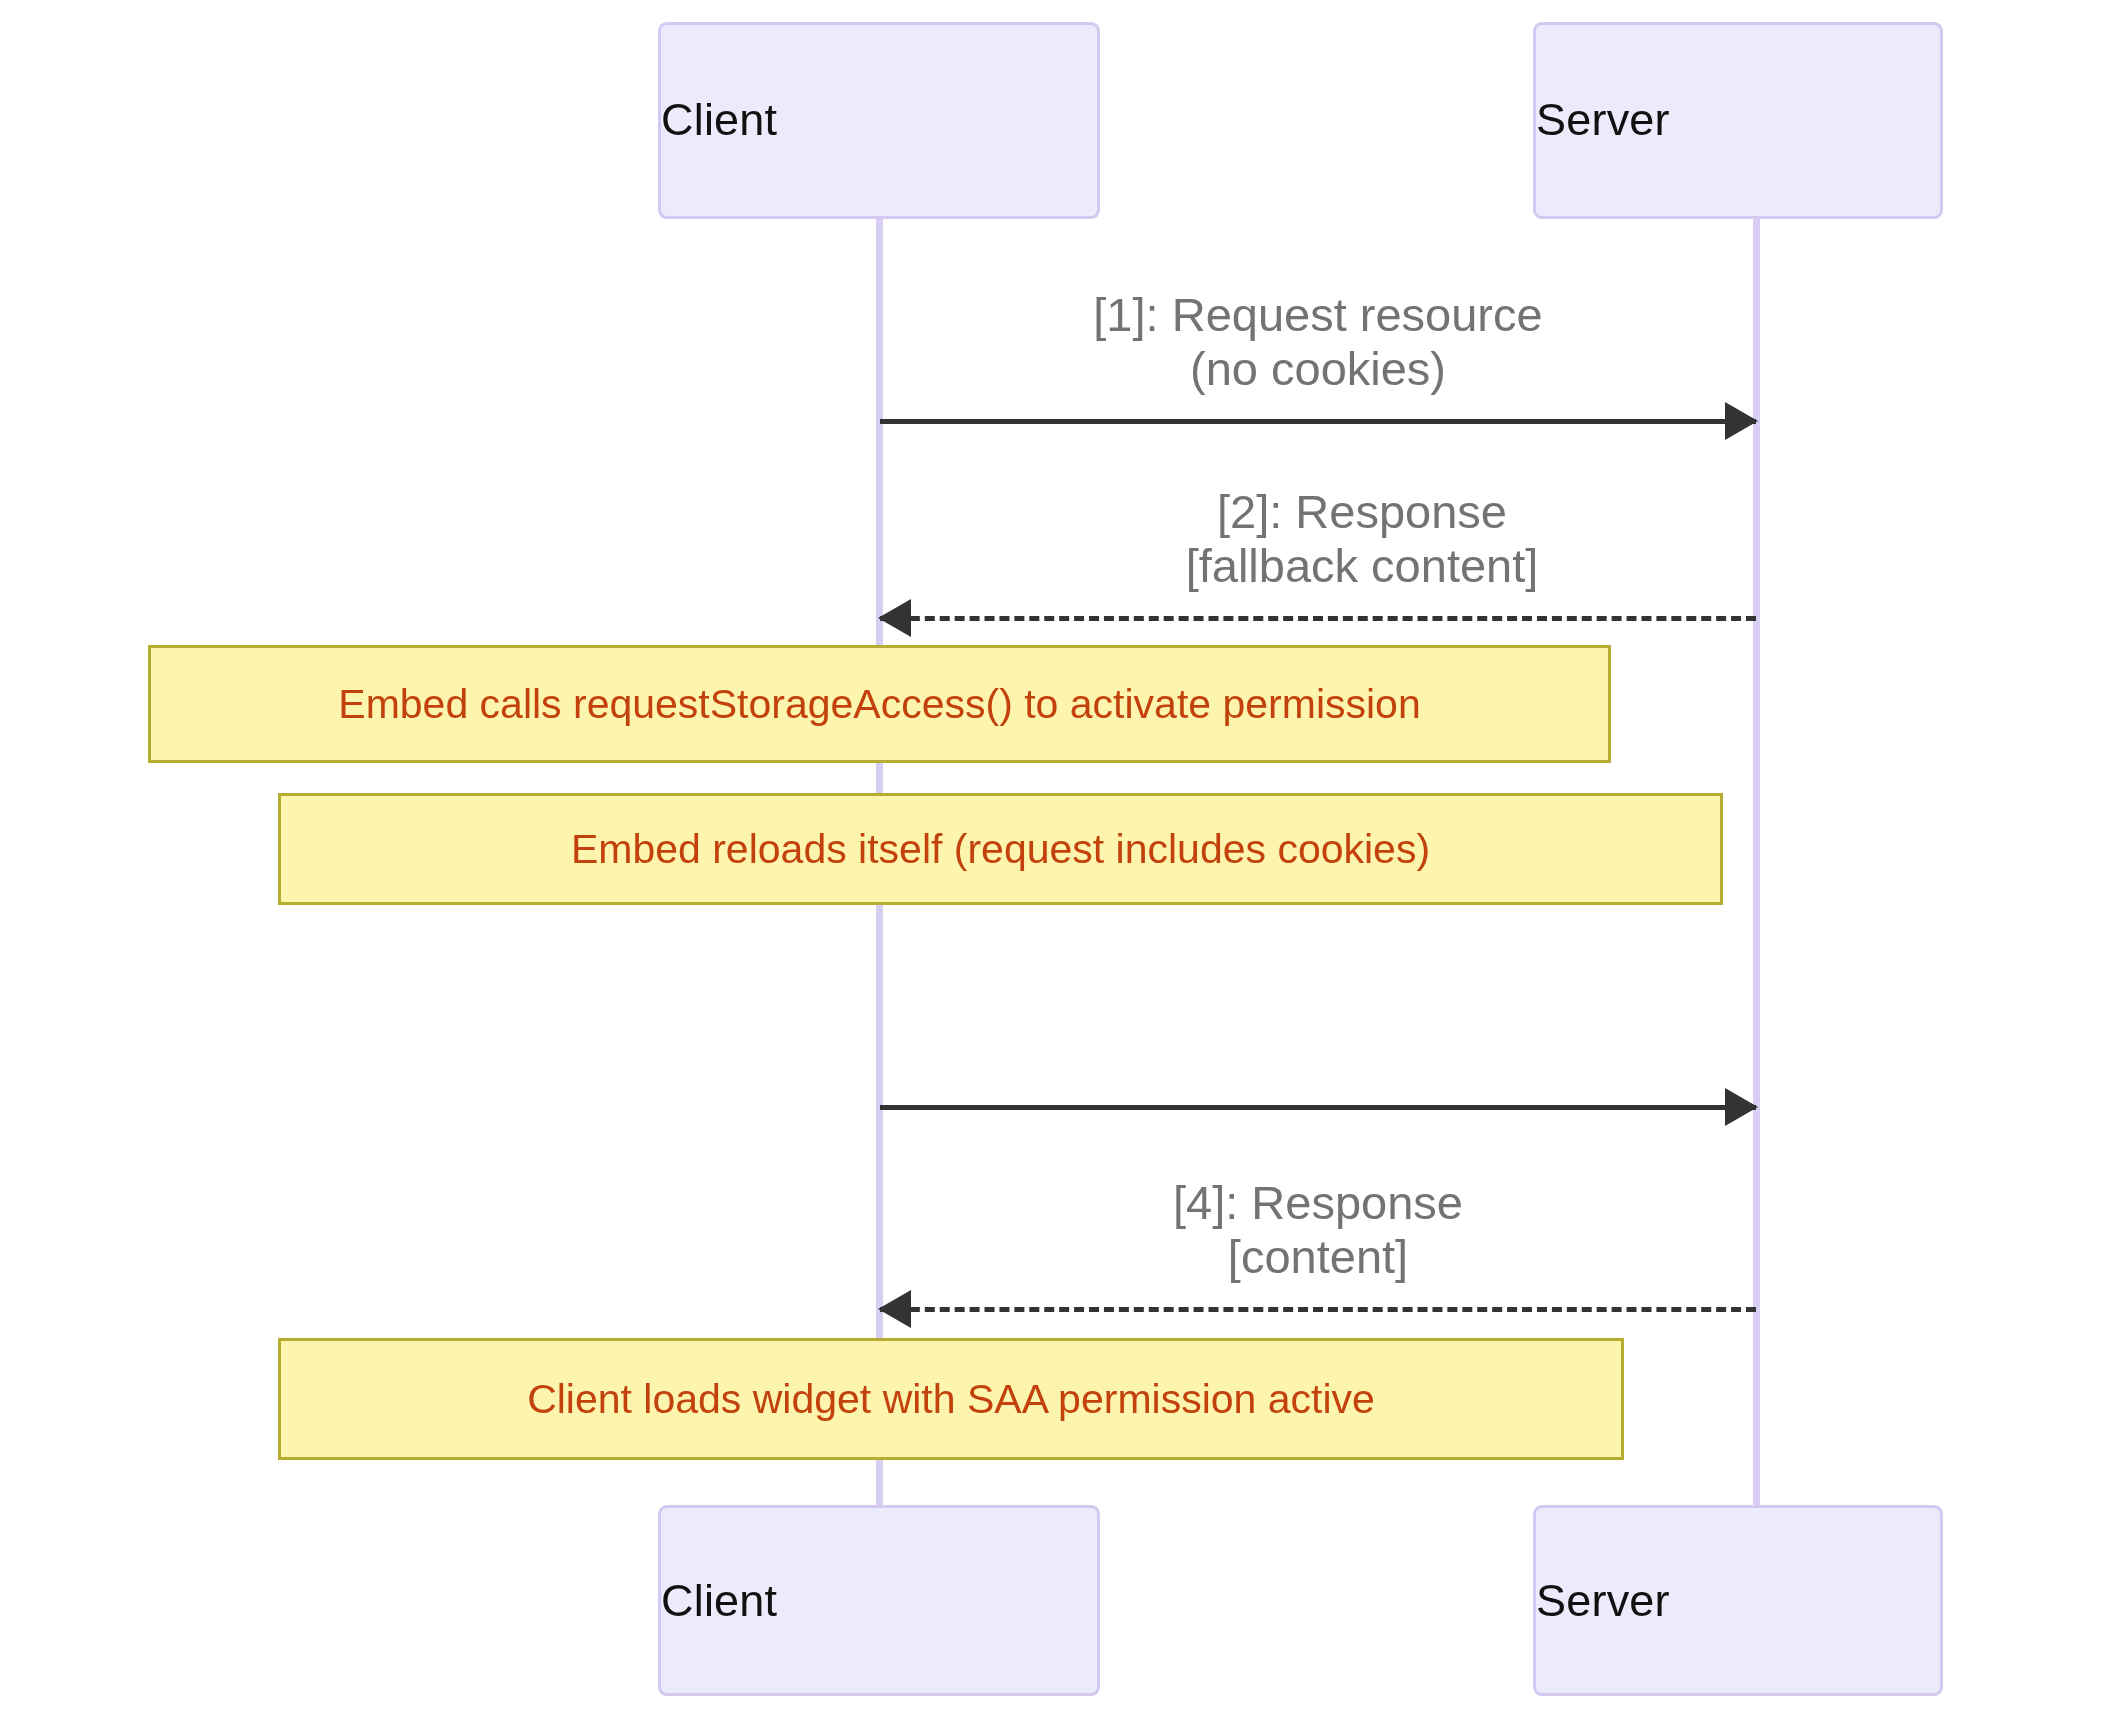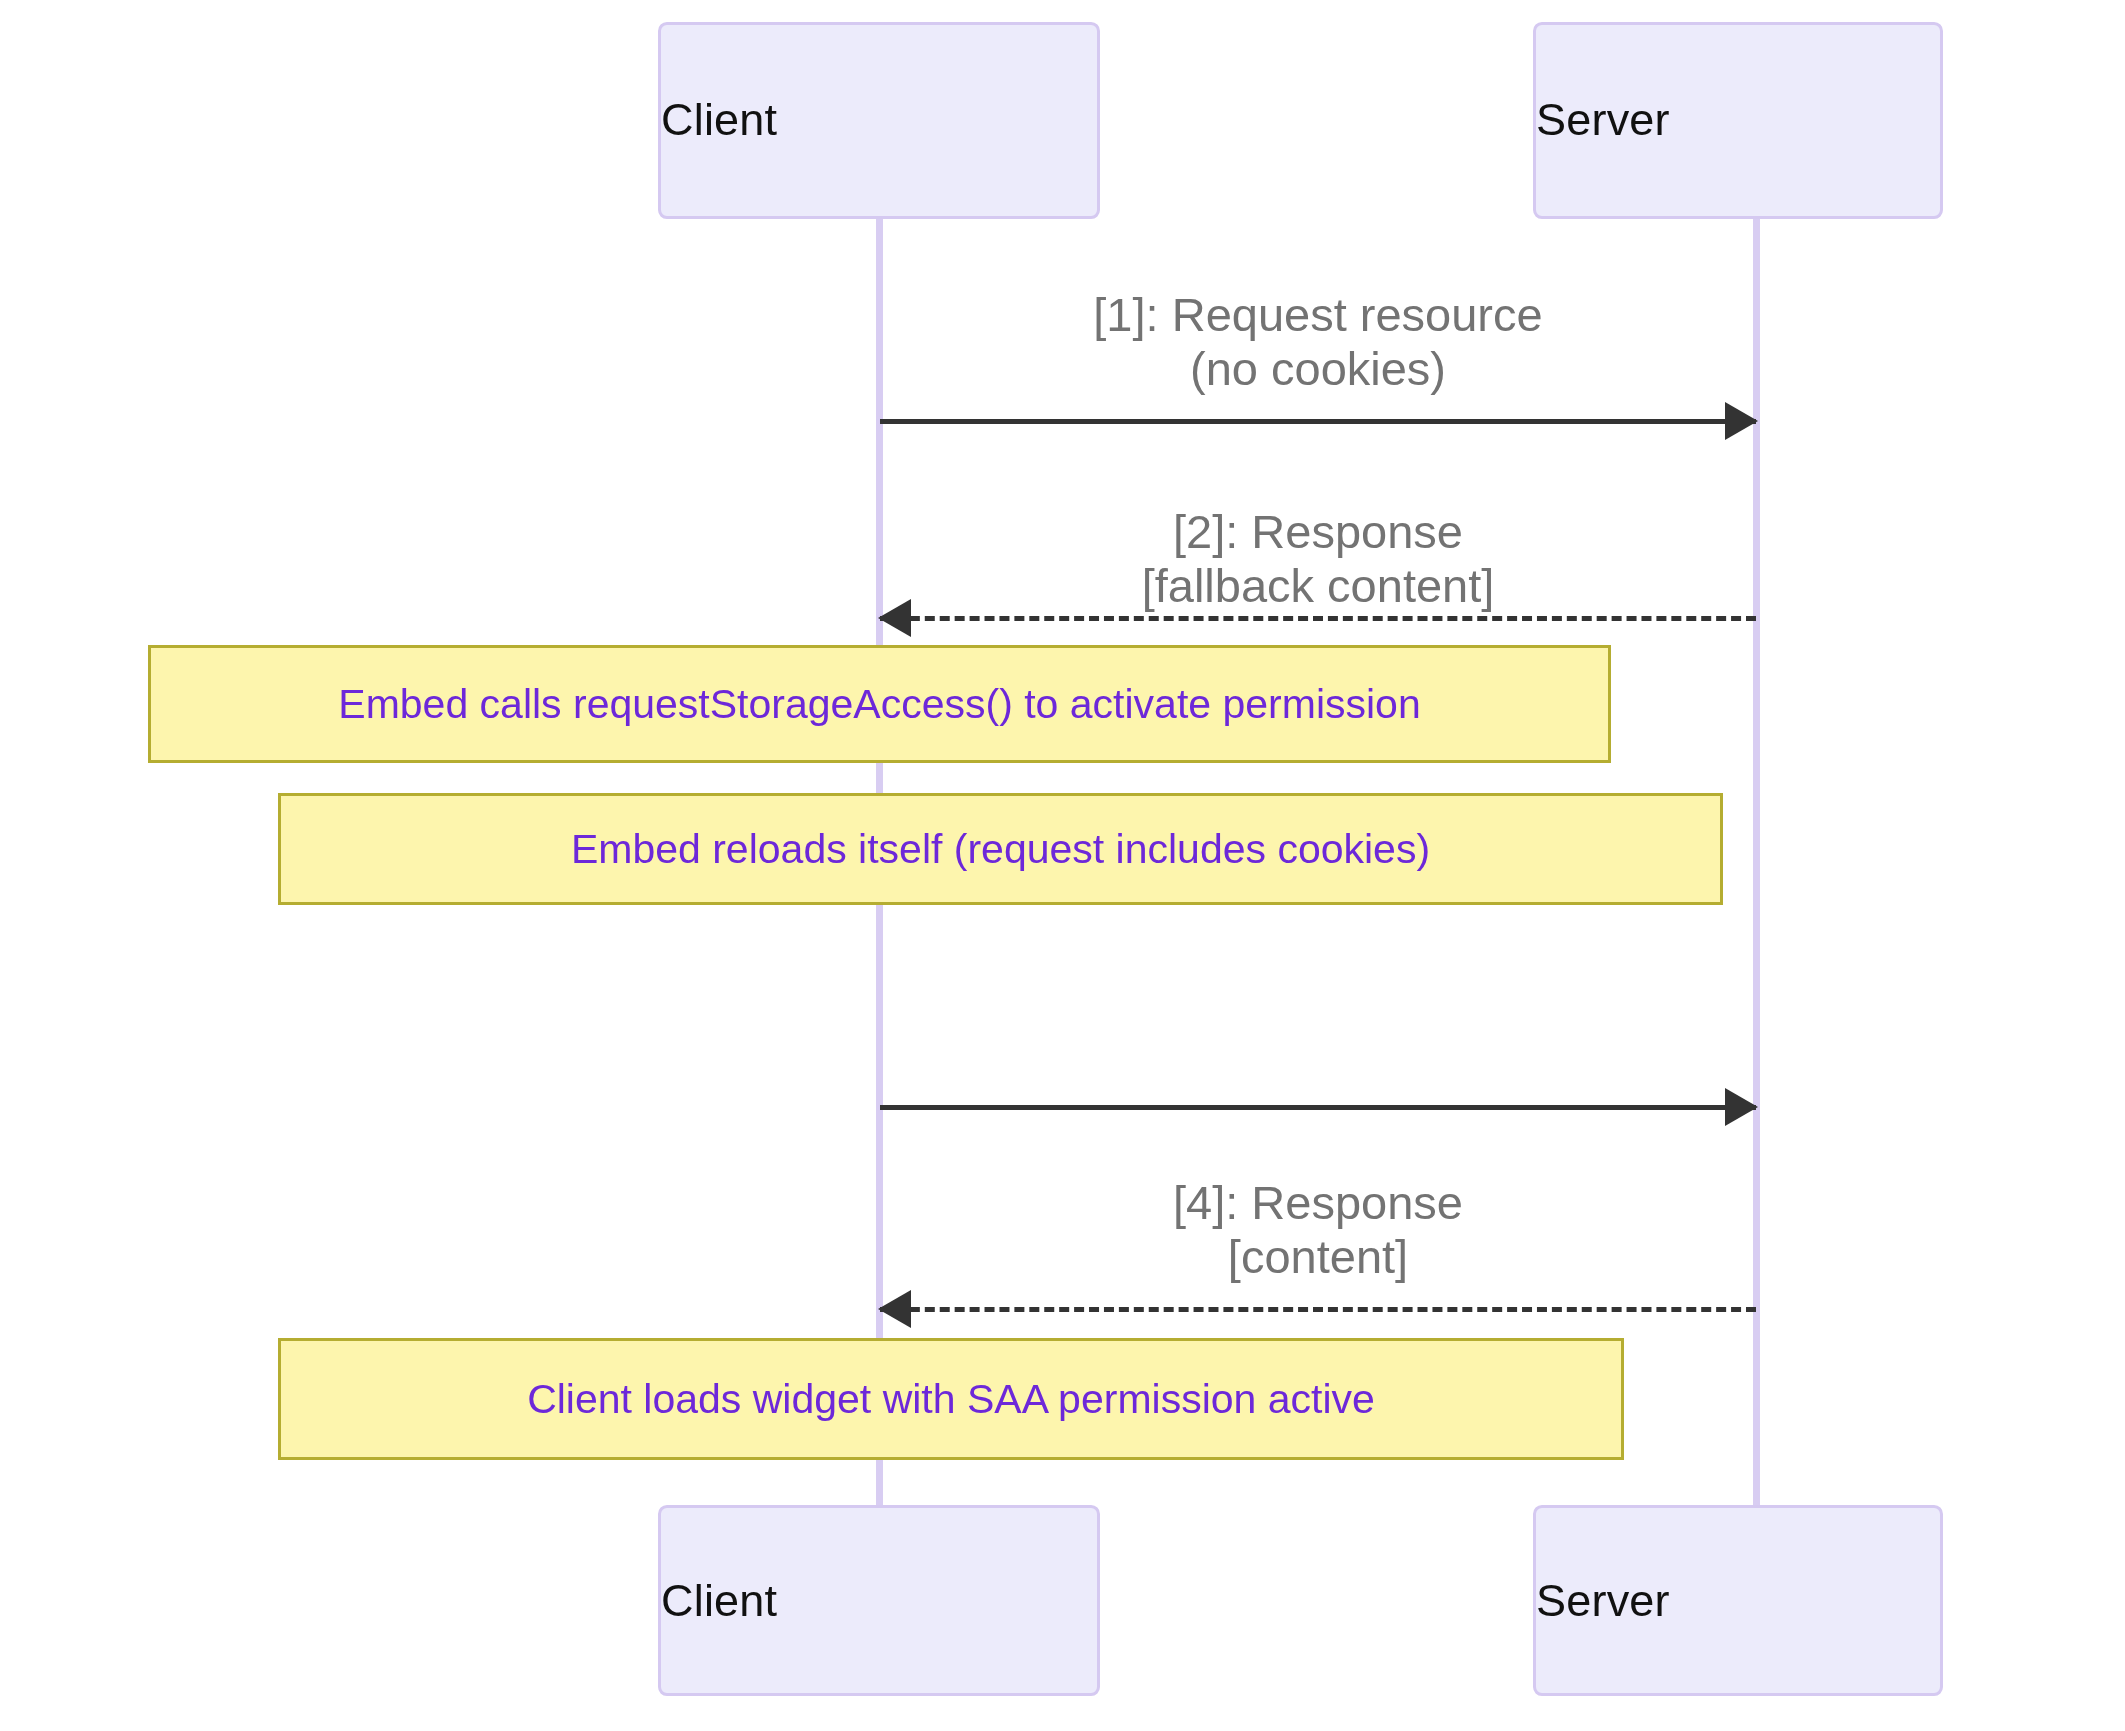--- a/index.html
+++ b/index.html
@@ -91,41 +91,41 @@
     color: #737373;
     font-family: Liberation Sans, sans-serif;
     white-space: pre-line;
   }
 
   
   .msg-1 { left: 880px; top: 419px; width: 876px; }
   .lbl-1 { left: 880px; top: 288px; width: 876px; }
 
   .msg-2 { left: 880px; top: 616px; width: 876px; }
-  .lbl-2 { left: 880px; top: 485px; width: 876px; margin-top: 20px; }
+  .lbl-2 { left: 924px; top: 485px; width: 876px; }
 
   .msg-3 { left: 880px; top: 1105px; width: 876px; }
   .lbl-3 { left: 880px; top: 974px; width: 876px; }
 
   .msg-4 { left: 880px; top: 1307px; width: 876px; }
   .lbl-4 { left: 880px; top: 1176px; width: 876px; }
 
   
   .note {
     position: absolute;
     background: #fdf5ad;
     border: 3.9px solid #b5ad31;
     box-sizing: border-box;
     display: flex;
     align-items: center;
     justify-content: center;
   }
   .note-text {
     font-size: 41px;
-    color: #6d28d9;
+    color: #c2410c;
     text-align: center;
     font-family: "Liberation Sans", sans-serif;
   }
   .note-1 { left: 148px; top: 645px;  width: 1463px; height: 118px; }
   .note-2 { left: 278px; top: 793px;  width: 1445px; height: 112px; }
   .note-3 { left: 278px; top: 1338px; width: 1346px; height: 122px; }
 </style>
 </head>
 <body>
 

